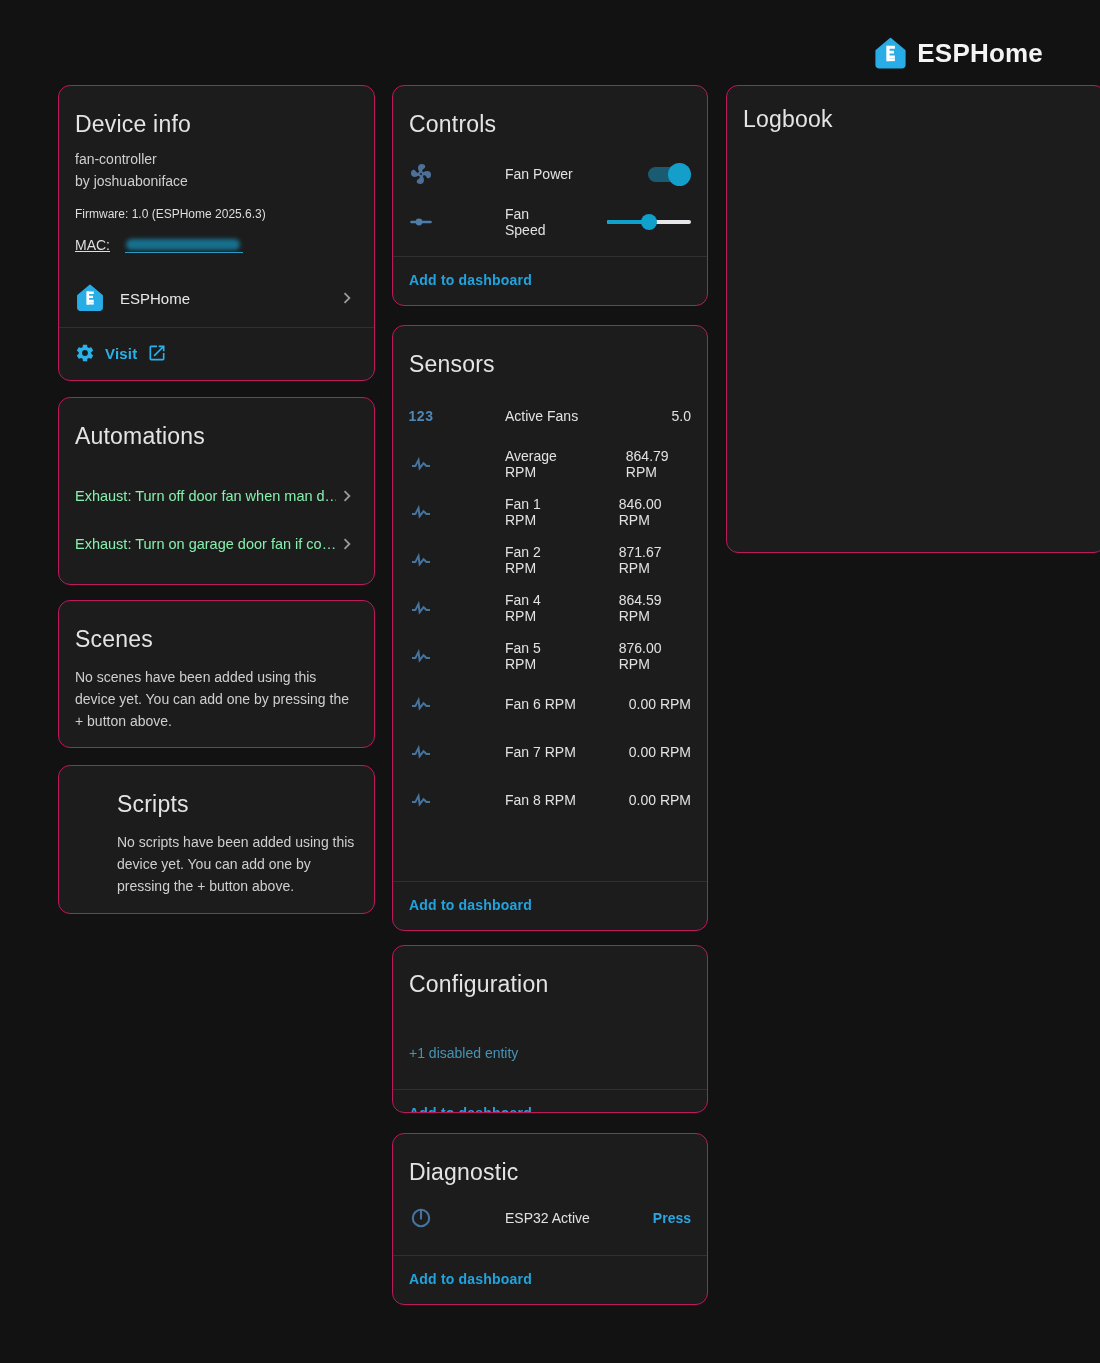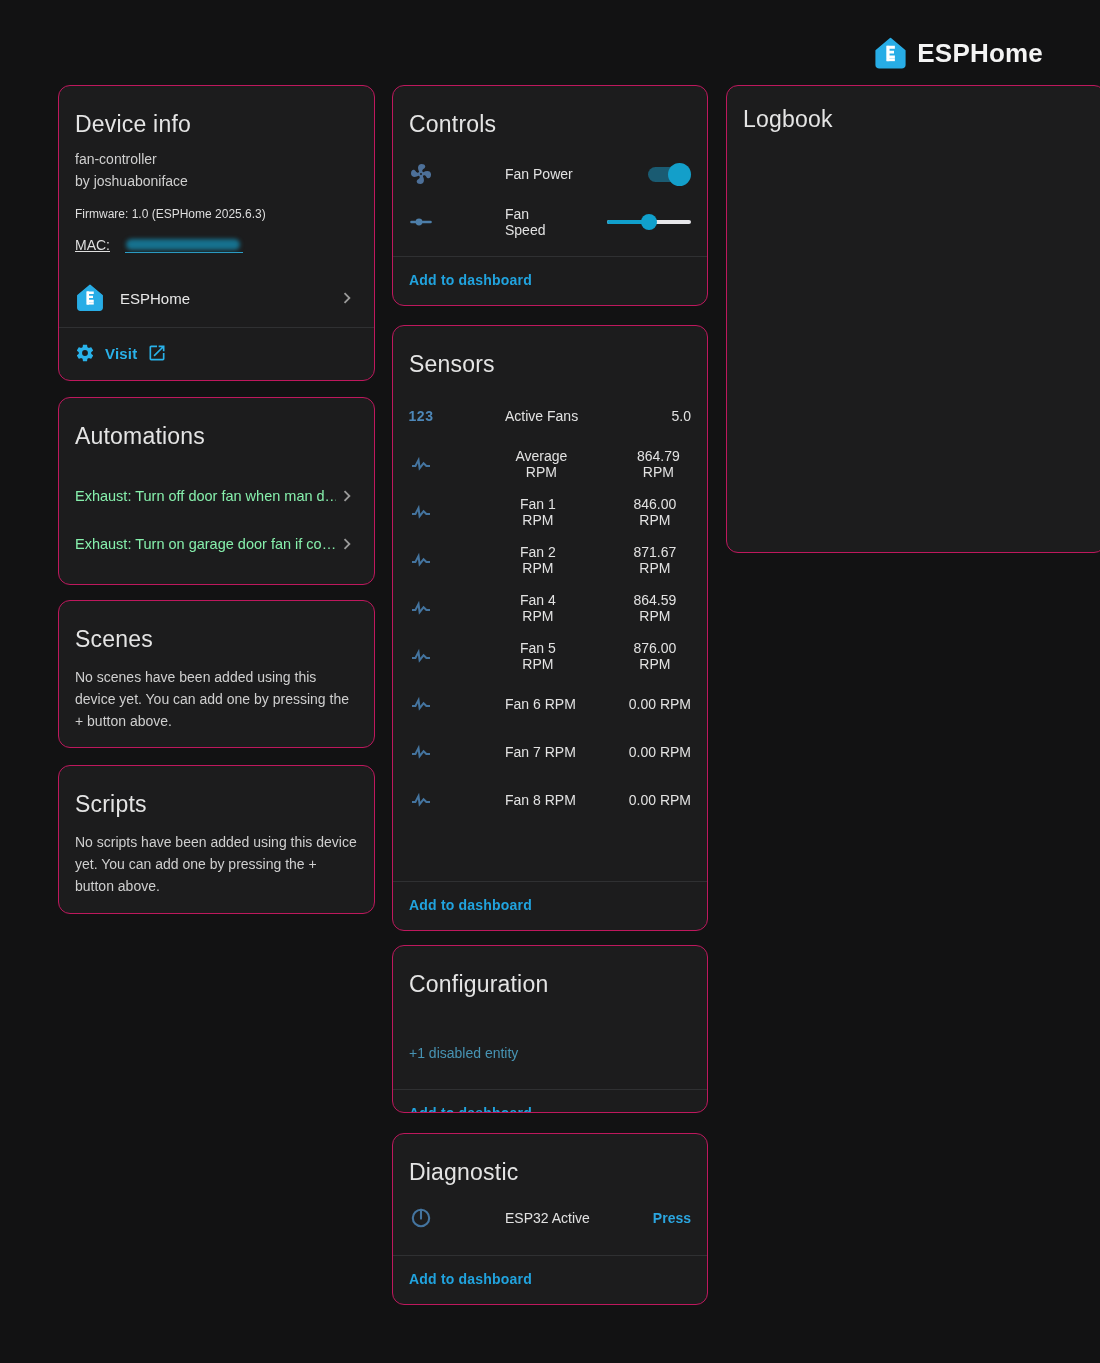--- a/index.html
+++ b/index.html
@@ -36,21 +36,21 @@
   .visit-link { color:#29b2ea; font-size:15px; margin:0 10px; }
 
   
   .card-automations { height:188px; margin-bottom:15px; }
   .auto-rows { margin-top:22px; }
   .auto-row { height:48px; padding:0 16px; display:flex; align-items:center; cursor:pointer; }
   .auto-label { font-size:14.5px; color:#86efac; white-space:nowrap; overflow:hidden; flex:1; }
 
   
   .card-scenes { height:148px; margin-bottom:17px; }
-  .card-scripts { height:149px; }
+  .card-scripts { height:149px;padding-left:42px; }
   .empty-text { margin:13px 16px 0; font-size:14px; line-height:22px; color:#cfcfcf; }
 
   
   .card-controls { height:221px; margin-bottom:19px; }
   .entity-rows { margin-top:12px; }
   .entity-row { height:48px; padding:0 16px; display:flex; align-items:center; cursor:pointer;gap:48px; }
   .entity-icon { width:24px; height:24px; display:flex; align-items:center; justify-content:center; flex:none; }
   .entity-name { margin-left:24px; font-size:14px; color:#e2e2e2; }
   .entity-value { margin-left:auto; font-size:14px; color:#e2e2e2; }
 
@@ -61,21 +61,21 @@
   .toggle.on .toggle-thumb { right:-2px; }
 
   
   .slider { position:relative; width:107px; height:16px; margin-left:auto; cursor:pointer; }
   .slider-track { position:absolute; top:6px; left:0; right:0; height:4px; border-radius:2px; background:#e7e7ea; }
   .slider-fill { position:absolute; top:6px; left:0; height:4px; border-radius:2px; background:#10a0cc; }
   .slider-knob { position:absolute; top:0; width:16px; height:16px; border-radius:50%; background:#10a0cc; transform:translateX(-8px); }
 
   
   .card-sensors { height:606px; margin-bottom:14px; }
-  .sensor-rows { margin-top:14px;text-align:center; }
+  .sensor-rows { margin-top:14px; }
   .num-icon { font-size:14px; font-weight:700; color:#4d87b8; letter-spacing:0.5px; }
 
   
   .card-config { height:168px; margin-bottom:20px;gap:28px; }
   .muted-link { margin:19px 16px 0; font-size:14px; color:#4793b3; cursor:pointer; }
 
   
   .card-diagnostic { height:172px; }
   .diag-rows { margin-top:8px; }
   .press-label { margin-left:auto; font-size:14px; font-weight:700; color:#2ba6e0; cursor:pointer; }

